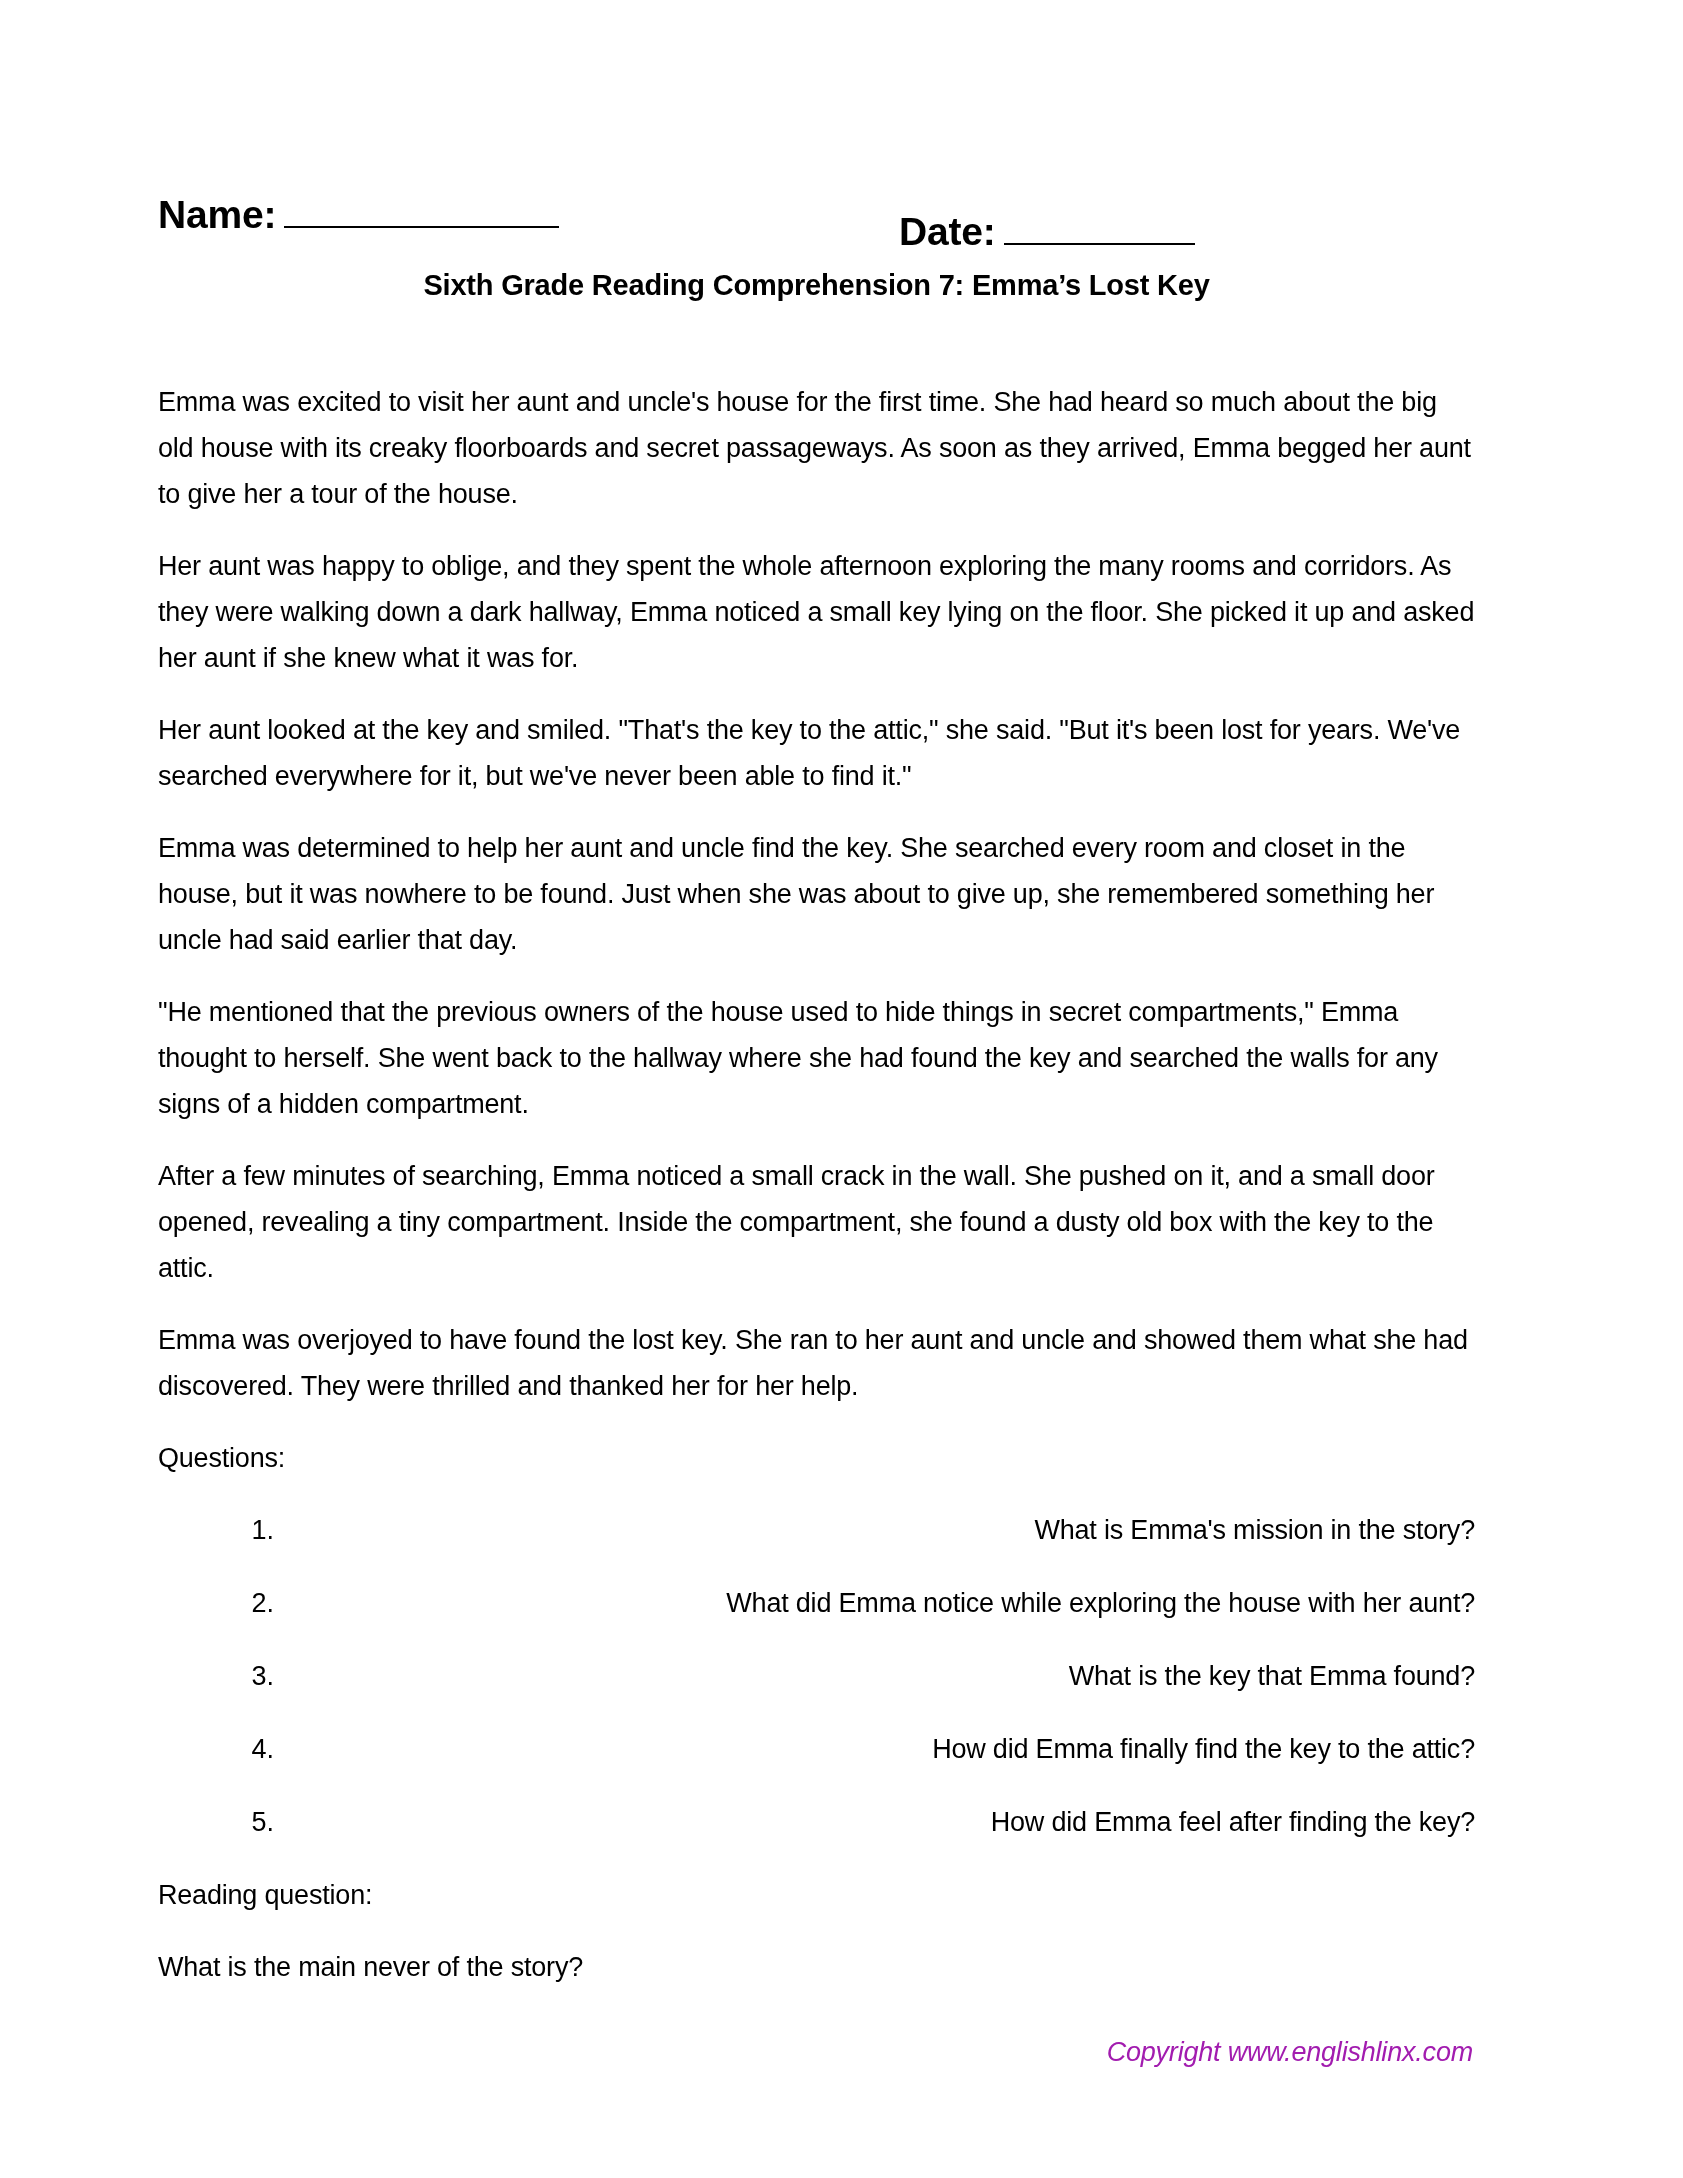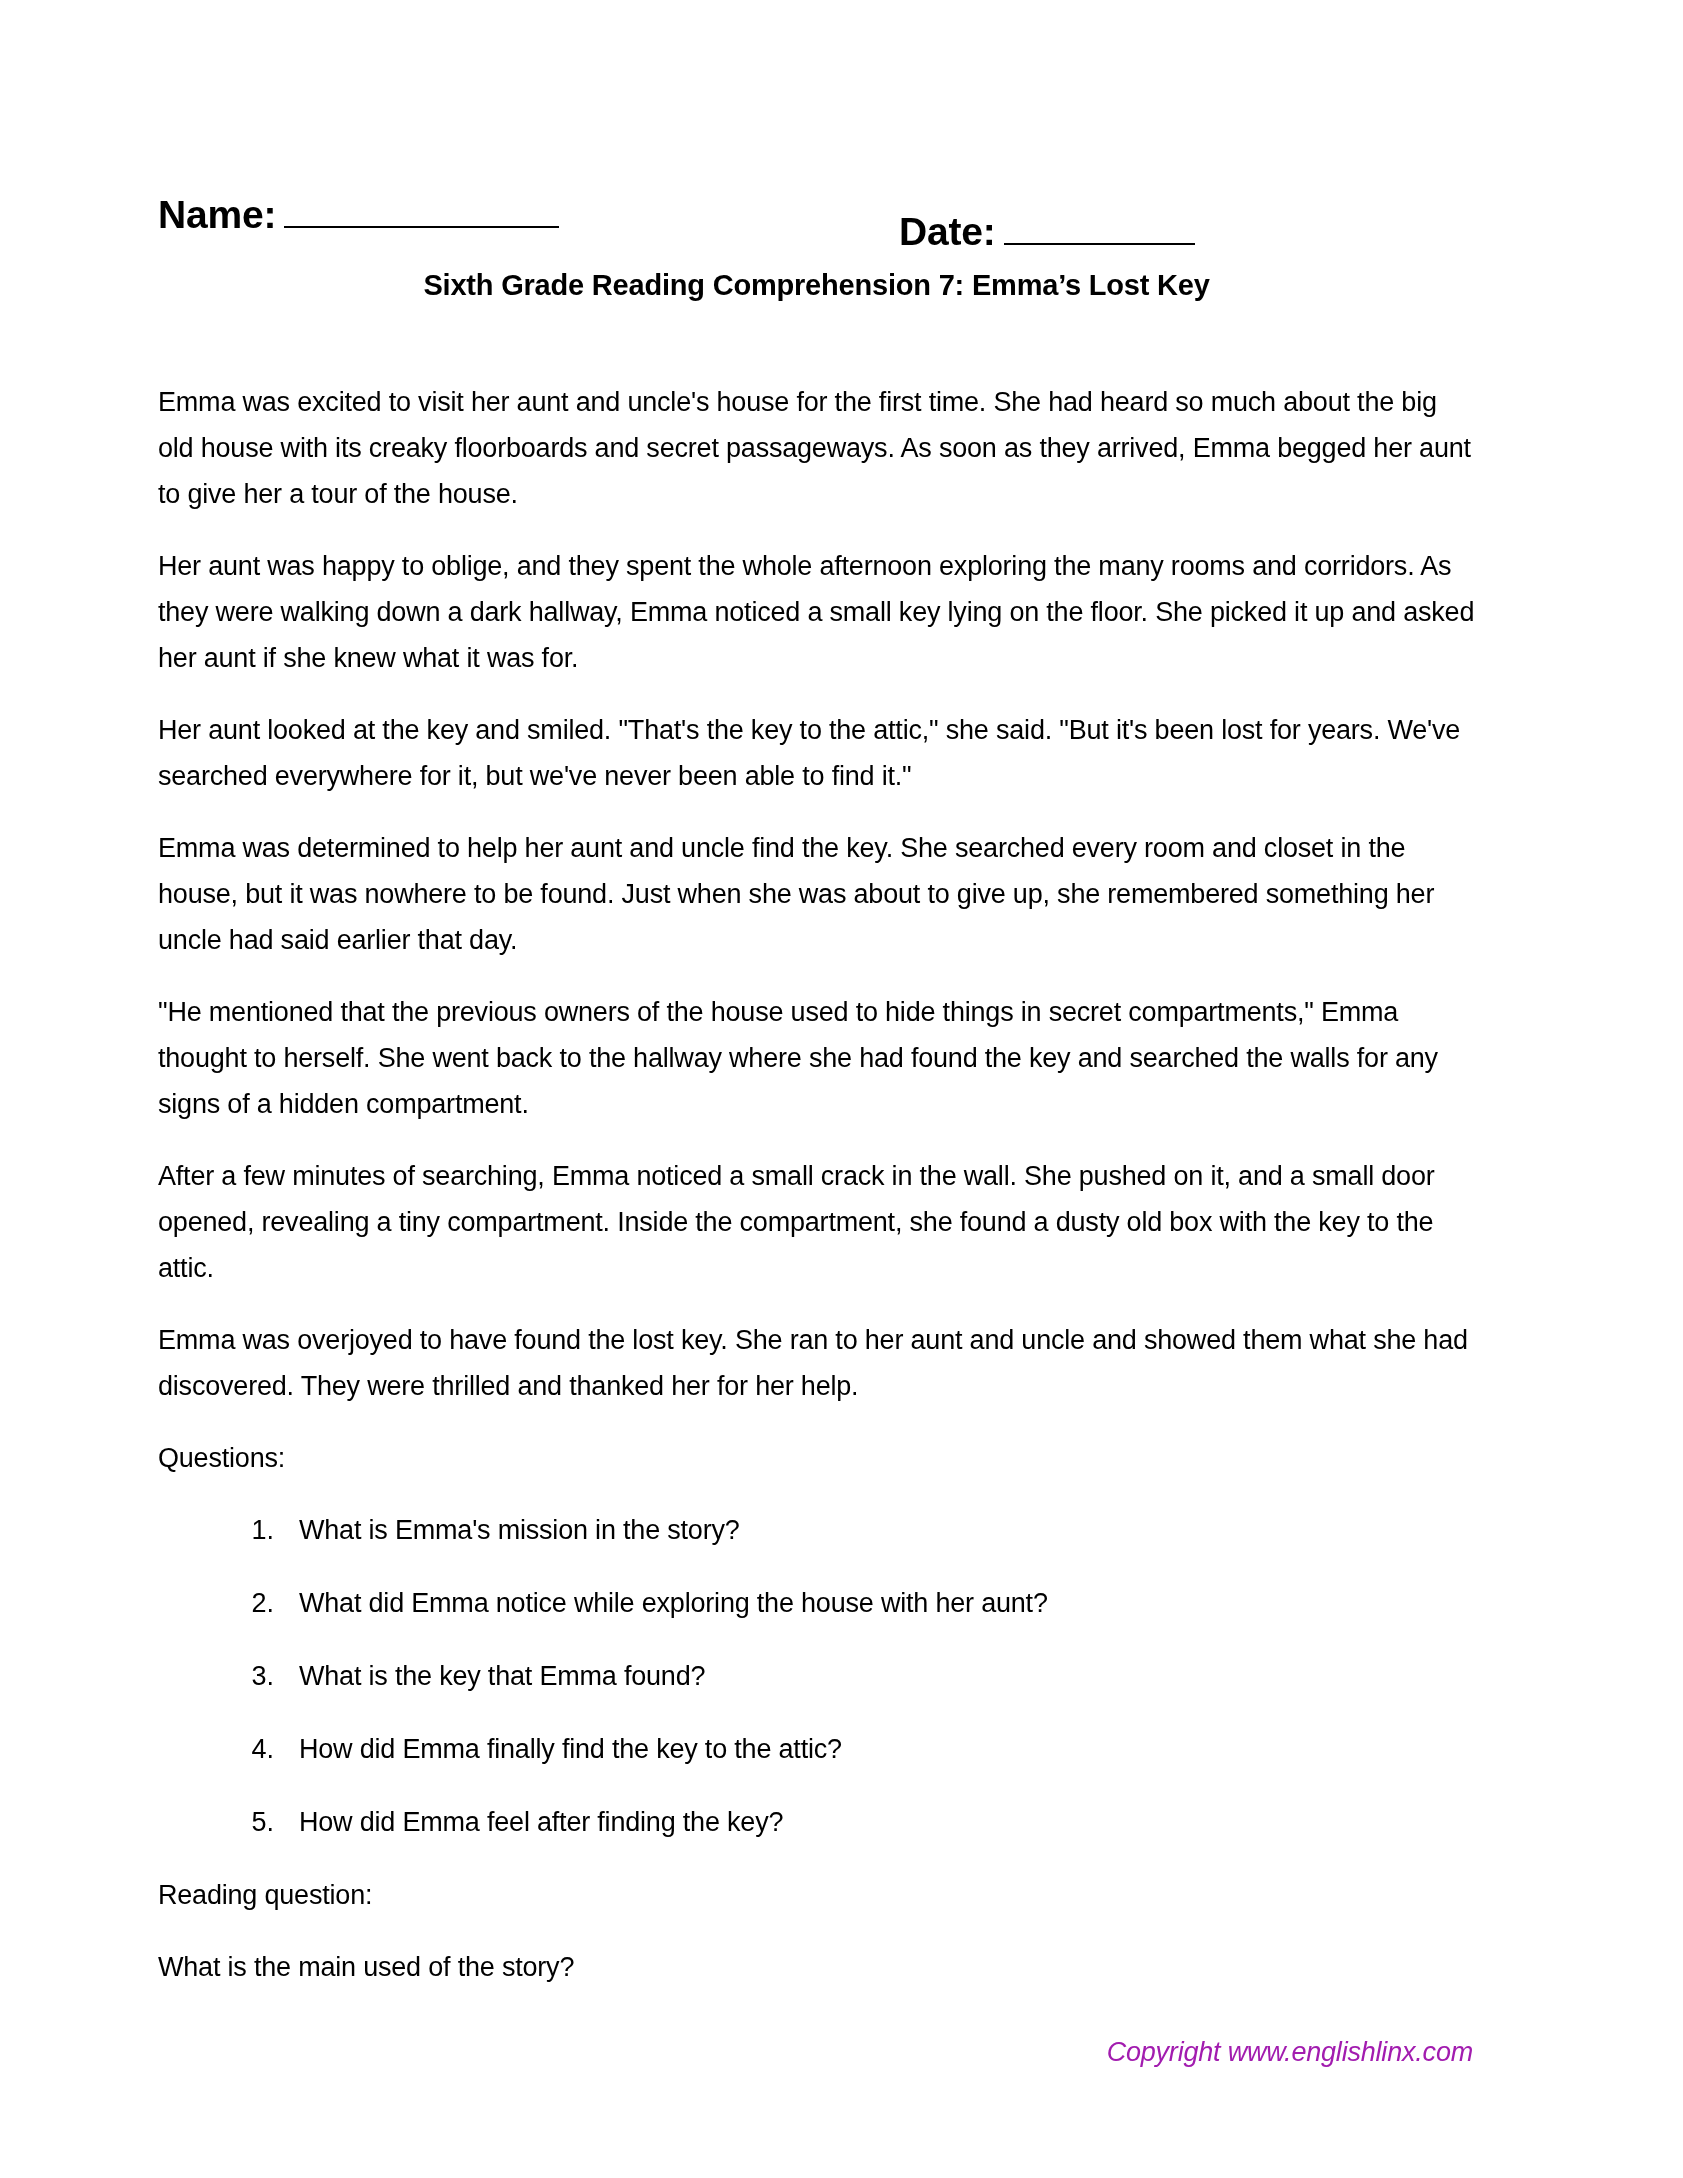--- a/index.html
+++ b/index.html
@@ -46,20 +46,21 @@
   .story p, .section-label, .summary-q {
     font-size: 27px;
     line-height: 46px;
     letter-spacing: -0.2px;
     margin-bottom: 26px;
   }
   .questions-list {
     list-style-position: outside;
     padding-left: 123px;
     margin-bottom: 26px;
+    text-align: right;
   }
   .questions-list li {
     font-size: 27px;
     line-height: 46px;
     letter-spacing: -0.2px;
     margin-bottom: 27px;
     padding-left: 18px;
   }
   .footer {
     position: absolute;
@@ -101,18 +102,18 @@
 
   <ol class="questions-list">
     <li>What is Emma's mission in the story?</li>
     <li>What did Emma notice while exploring the house with her aunt?</li>
     <li>What is the key that Emma found?</li>
     <li>How did Emma finally find the key to the attic?</li>
     <li>How did Emma feel after finding the key?</li>
   </ol>
 
   <p class="section-label">Reading question:</p>
-  <p class="summary-q">What is the main used of the story?</p>
+  <p class="summary-q">What is the main never of the story?</p>
 
   <div class="footer">Copyright www.englishlinx.com</div>
 
 </div>
 
 
 </body></html>

